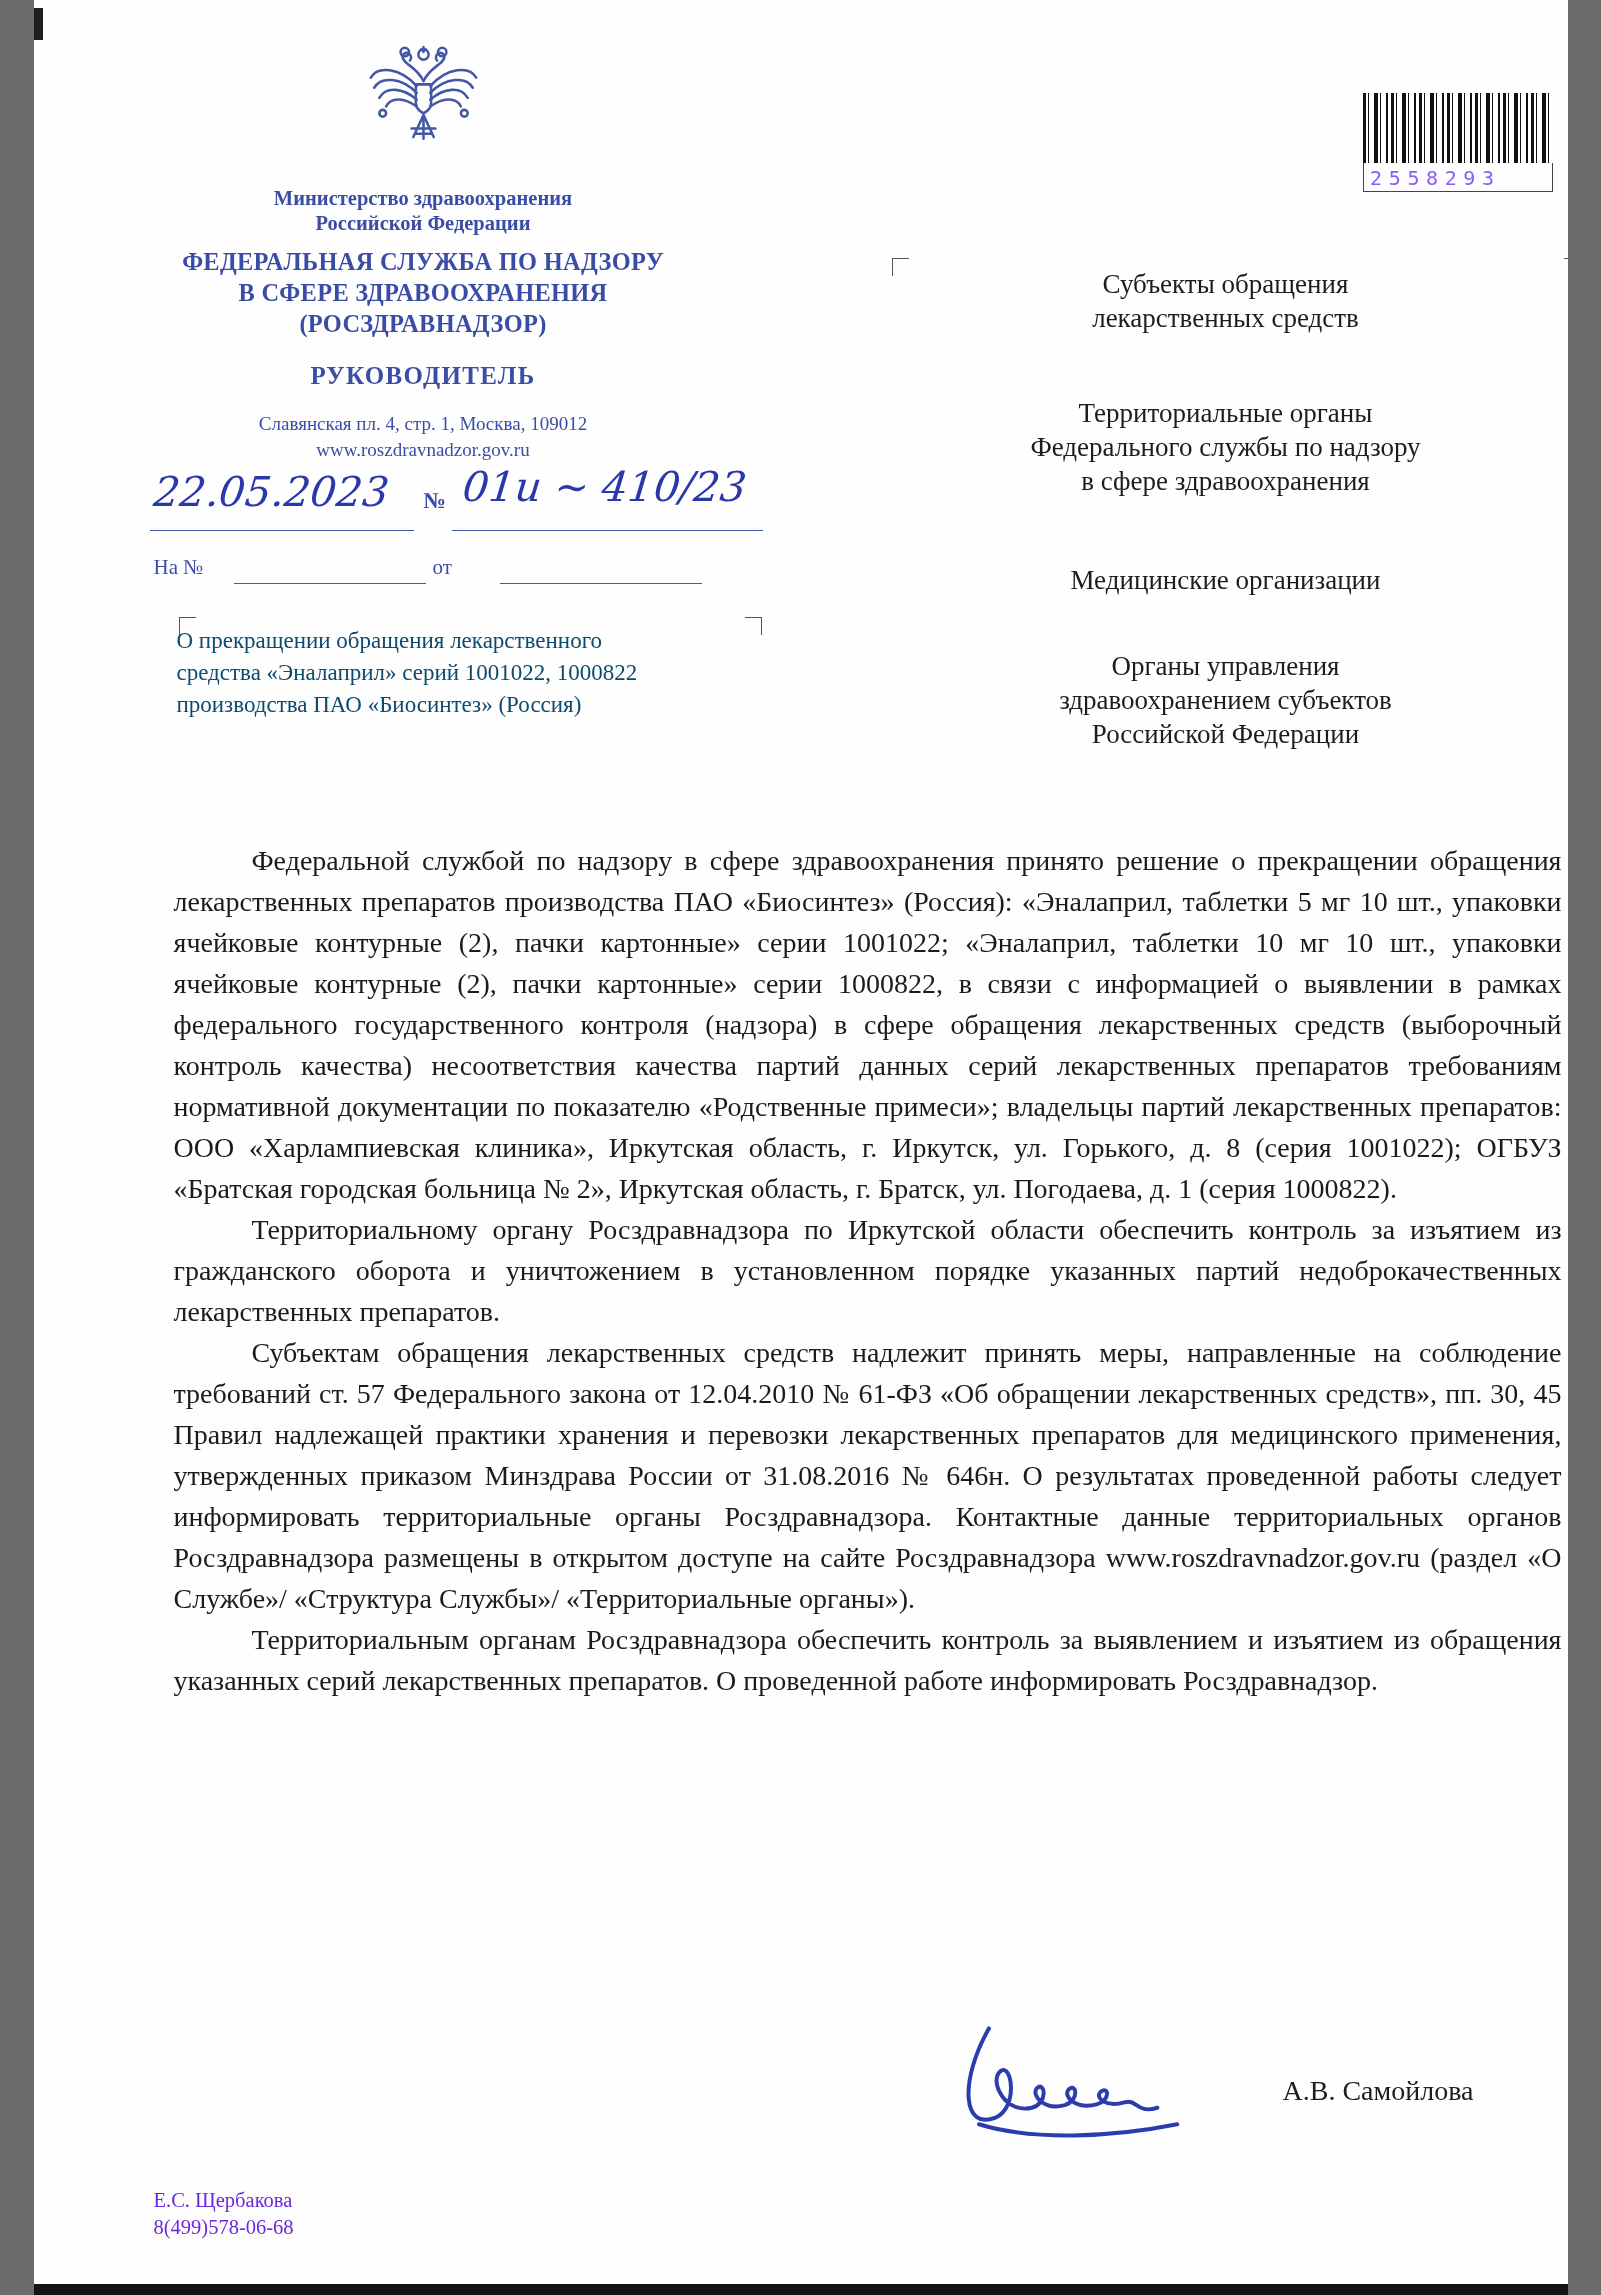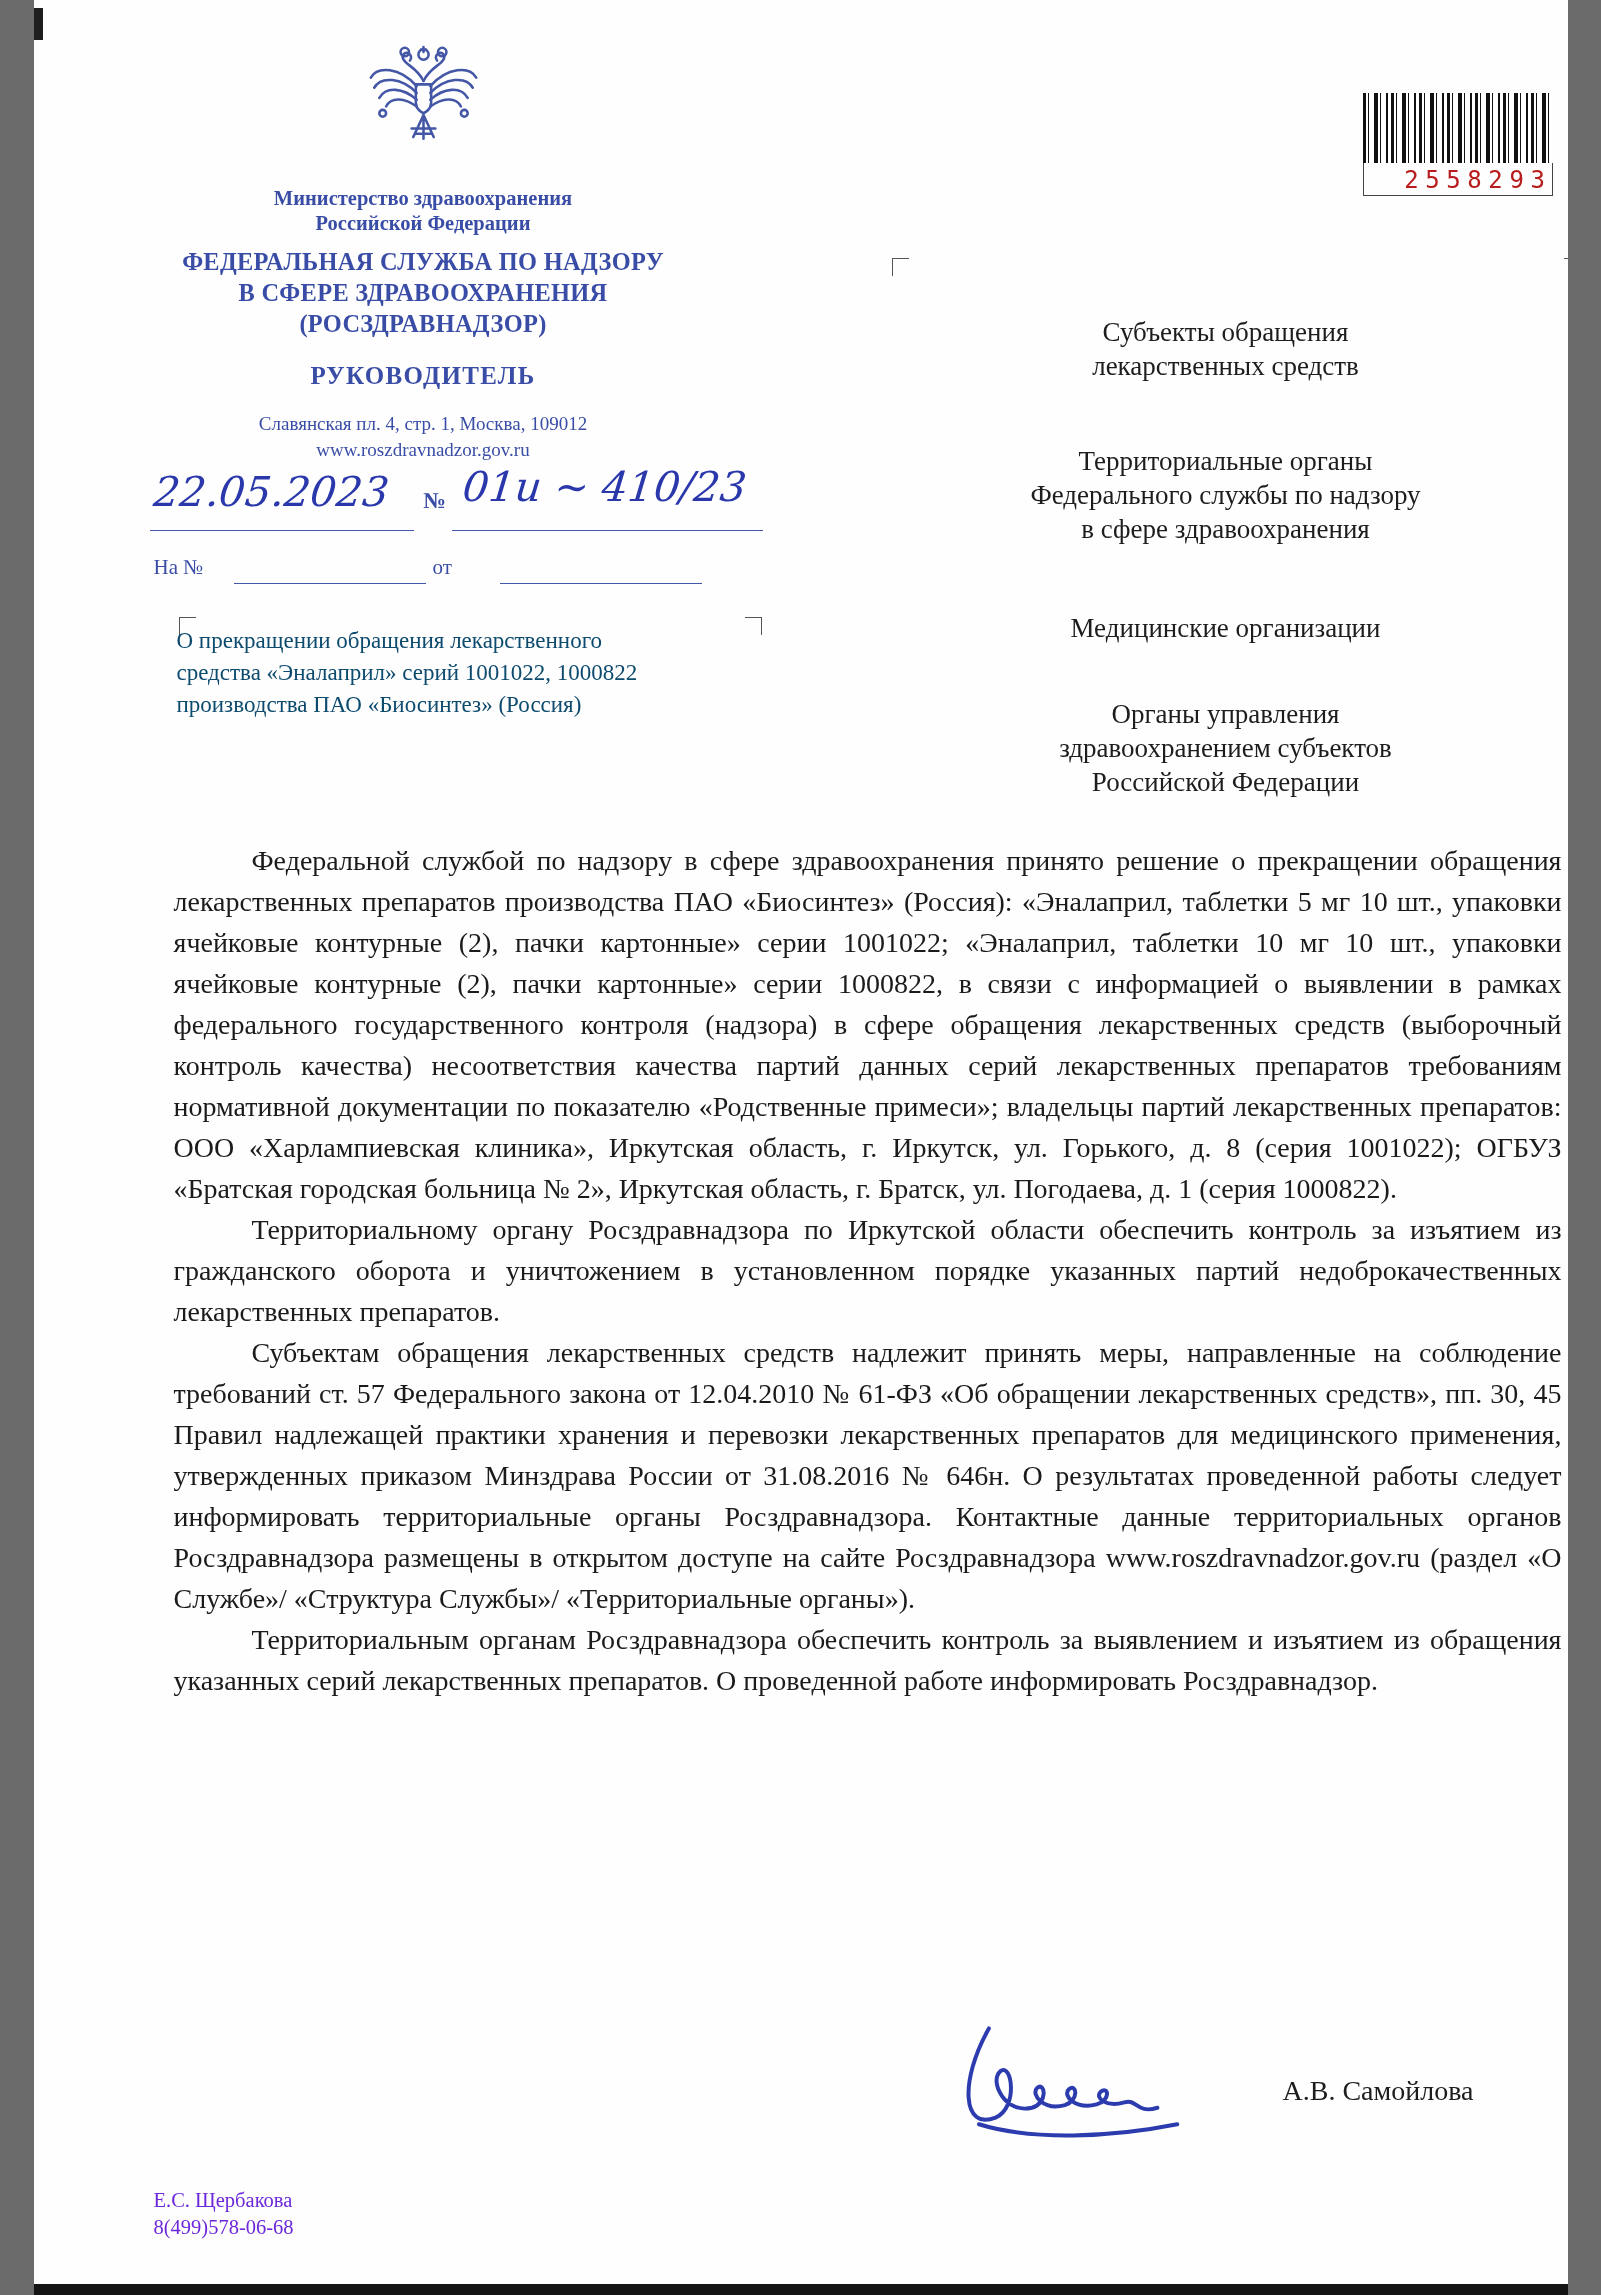--- a/index.html
+++ b/index.html
@@ -54,28 +54,28 @@
     background:repeating-linear-gradient(90deg,
       #111 0 2.6px, #fff 2.6px 4.6px,
       #111 4.6px 6px, #fff 6px 10.6px,
       #111 10.6px 15px, #fff 15px 17px,
       #111 17px 18.5px, #fff 18.5px 23px,
       #111 23px 25px, #fff 25px 28px);
   }
   .barcode-num {
     border:1.3px solid #444; border-top:none;
     font-family:"DejaVu Sans Mono", monospace;
-    font-size:24px; letter-spacing:6.6px;
-    text-align:right; padding:2.6px 0 1.3px 6.6px; color:#b91c1c;
+    font-size:20px; letter-spacing:6.6px;
+    text-align:left; padding:2.6px 0 1.3px 6.6px; color:#8b5cf6;
   }
 
   
   .addr-c1 { left:858px; top:258px; }
   .addr-c2 { left:1530px; top:258px; }
-  .recipients { left:843px; top:267px; width:698px; text-align:center; font-size:27px; line-height:34px; color:#1d1d1f;margin-top:48px; }
+  .recipients { left:843px; top:267px; width:698px; text-align:center; font-size:27px; line-height:34px; color:#1d1d1f; }
   .recipient { white-space:pre-line; }
   .recipient + .recipient { margin-top:61px; }
   .recipient:nth-child(3) { margin-top:65px; }
   .recipient:nth-child(4) { margin-top:52px; }
 
   
   .body-text { left:140px; top:840px; width:1388px; }
   .body-text p {
     margin:0; text-indent:78px; text-align:justify;
     font-size:28px; line-height:41px; color:#1b1b1d;

